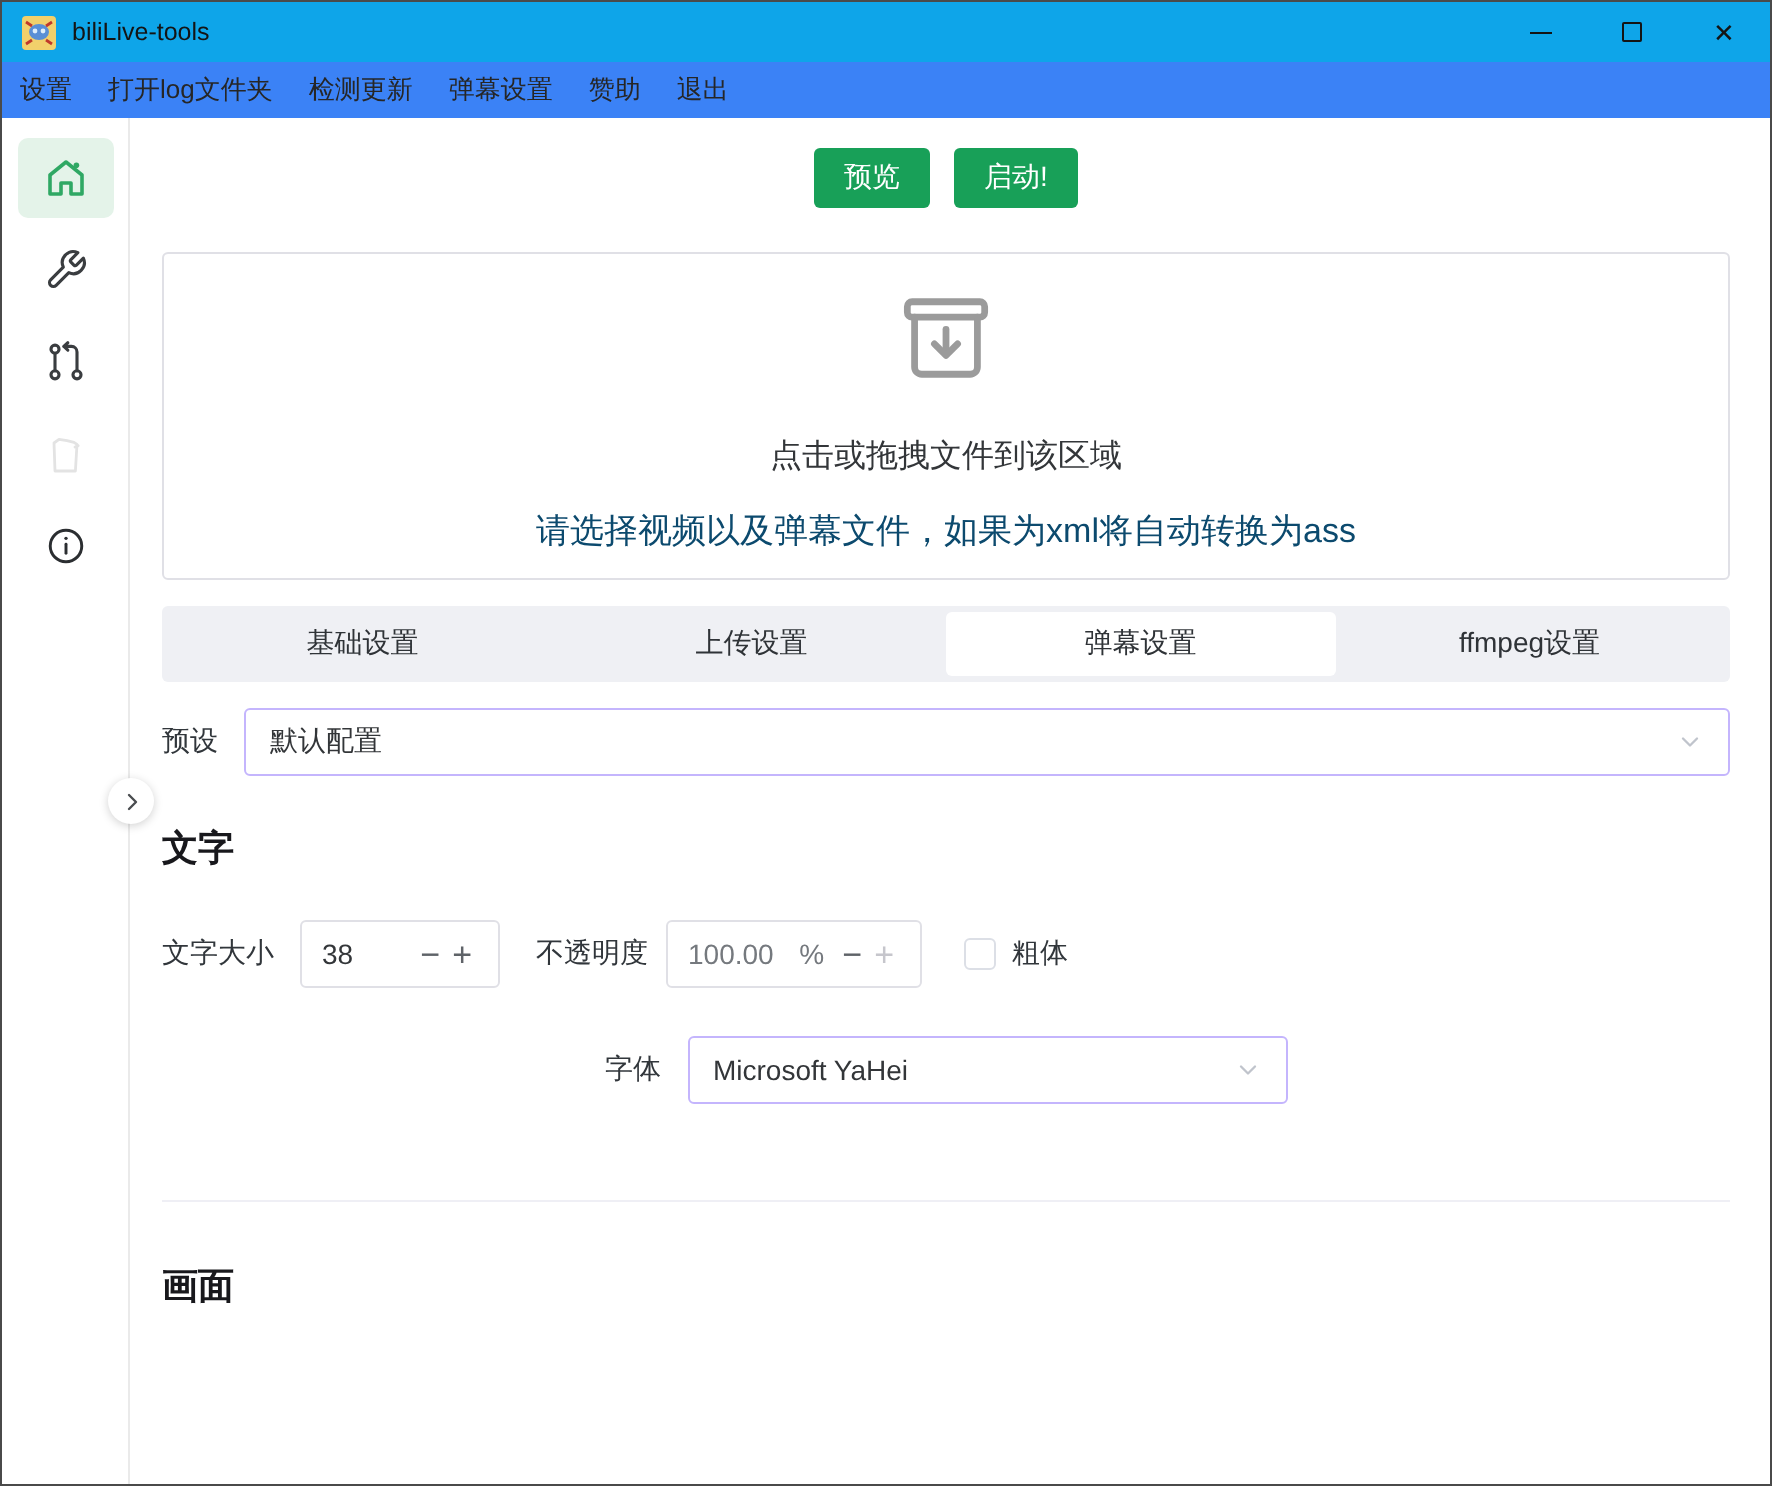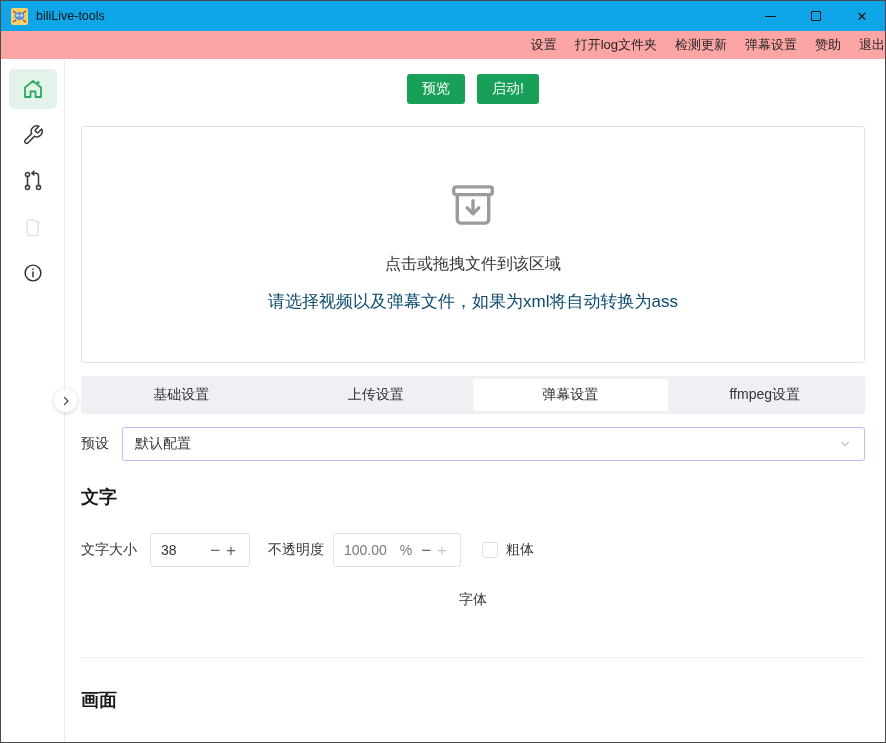--- a/index.html
+++ b/index.html
@@ -11,36 +11,36 @@
   .titlebar { height:30px; background:#0ea5e9; display:flex; align-items:center; padding-left:10px; flex:0 0 auto; }
   .app-icon { width:17px; height:17px; margin-right:8px; border-radius:2px; overflow:hidden; flex:0 0 auto; }
   .win-title { font-size:12.5px; color:#141414; }
   .win-controls { margin-left:auto; display:flex; height:100%; }
   .ctrl-btn { width:46px; display:flex; align-items:center; justify-content:center; color:#141414; }
   .glyph-min { width:11px; height:1px; background:#141414; display:block; }
   .glyph-max { width:10px; height:10px; border:1.2px solid #141414; display:block; border-radius:1px; }
   .glyph-close { font-size:13px; line-height:1; }
 
   
-  .menubar { height:28px; background:#fca5a5; display:flex; align-items:center; padding-left:9px; gap:18px; flex:0 0 auto;justify-content:flex-end; }
+  .menubar { height:28px; background:#3b82f6; display:flex; align-items:center; padding-left:9px; gap:18px; flex:0 0 auto; }
   .menu-item { font-size:13px; color:#262626; cursor:default; white-space:nowrap; }
 
   
   .main { flex:1; display:flex; min-height:0; position:relative; }
   .sidebar { width:64px; border-right:1px solid #eaeaea; display:flex; flex-direction:column; align-items:center; padding-top:10px; flex:0 0 auto; }
   .side-item { width:48px; height:40px; display:flex; align-items:center; justify-content:center; border-radius:5px; margin-bottom:6px; }
   .side-item.active { background:#e4f3e9; }
   .collapse-btn { position:absolute; left:53px; top:330px; width:23px; height:23px; border-radius:50%; background:#fff; box-shadow:0 1px 5px rgba(0,0,0,.18); display:flex; align-items:center; justify-content:center; z-index:6; }
 
   .content { flex:1; padding:15px 20px 0 16px; overflow:hidden; }
 
   .actions { display:flex; justify-content:center; gap:12px; }
   .btn-green { height:30px; padding:0 15px; background:#18a058; color:#fff; border:none; border-radius:3px; font-size:14px; font-family:inherit; cursor:pointer; }
 
-  .dropzone { margin-top:22px; height:237px; border:1px solid #e0e0e6; border-radius:3px; background:#fff; display:flex; flex-direction:column; align-items:center; justify-content:center; }
+  .dropzone { margin-top:22px; height:164px; border:1px solid #e0e0e6; border-radius:3px; background:#fff; display:flex; flex-direction:column; align-items:center; justify-content:center; }
   .dz-title { margin-top:20px; font-size:16px; color:#333639; }
   .dz-hint { margin-top:15px; font-size:17px; color:#0c4a6e;text-align:center; }
 
   .tabbar { margin-top:13px; height:38px; background:#eff0f4; border-radius:3px; display:flex; padding:3px; }
   .tab { flex:1; display:flex; align-items:center; justify-content:center; font-size:14px; color:#2f3337; border-radius:3px; cursor:pointer; }
   .tab.active { background:#fff; }
 
   .field-row { display:flex; align-items:center; }
   .preset-row { margin-top:13px; gap:13px; }
   .field-label { font-size:14px; color:#31363b; white-space:nowrap; }
@@ -198,20 +198,26 @@
           <span class="suffix">%</span>
           <span class="step">−</span>
           <span class="step disabled">+</span>
         </div>
         <input type="checkbox" class="cbx" style="margin-left: 21px;">
         <span class="field-label" style="margin-left:8px;">粗体</span>
       </div>
 
       <div class="field-row font-row">
         <span class="field-label">字体</span>
+        <div class="select font-select">
+          <span>Microsoft YaHei</span>
+          <svg class="chev" width="14" height="14" viewBox="0 0 24 24" fill="none" stroke="#c0c4cc" stroke-width="2" stroke-linecap="round" stroke-linejoin="round">
+            <polyline points="6 9 12 15 18 9"></polyline>
+          </svg>
+        </div>
       </div>
 
       <div class="divider"></div>
 
       <div class="section-h" style="margin-top:30px;">画面</div>
 
     </div>
   </div>
 </div>
 

